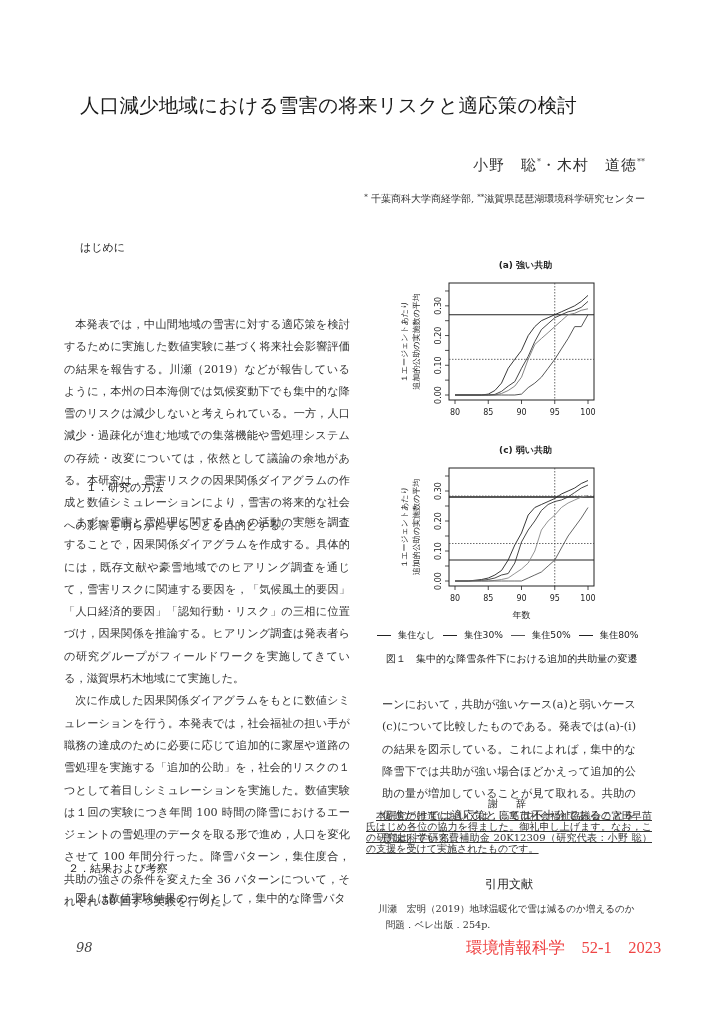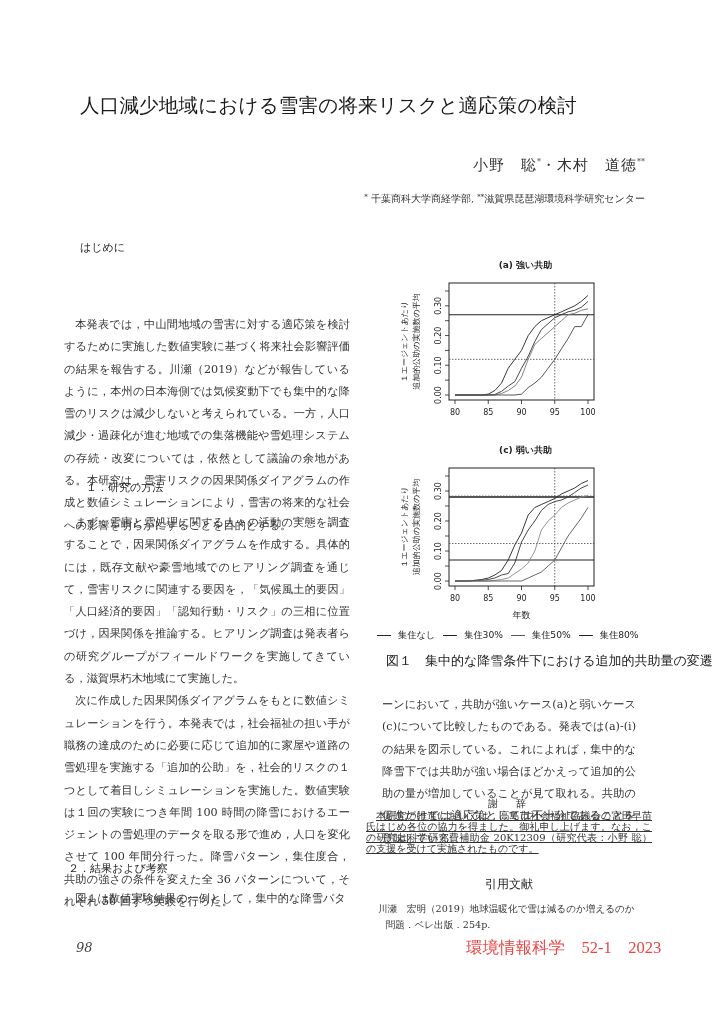--- a/index.html
+++ b/index.html
@@ -16,21 +16,21 @@
   .colR { left: 366px; width: 286px; font-size: 11.2px; line-height: 22.3px; color: #333; text-align: justify; }
   .colR p { margin: 16px; }
   .ack-title { left: 366px; width: 286px; text-align: center; top: 797px; font-family: "DejaVu Sans", sans-serif; font-size: 10px; letter-spacing: 4px; }
   .ack { left: 366px; width: 286px; top: 810px; font-size: 10px; line-height: 11px; color: #333; text-align: justify; text-decoration: underline; }
   .ack p { margin: 0; text-indent: 1em; }
   .ref-title { left: 366px; width: 286px; text-align: center; top: 876px; font-family: "DejaVu Sans", sans-serif; font-size: 12px; }
   .ref { left: 366px; width: 286px; top: 889px; font-size: 9.6px; line-height: 15.5px; color: #333; }
   .ref p { margin: 12px; padding-left: 0.8em; text-indent: -0.8em; }
   .pageno { left: 76px; top: 940px; font-family: "DejaVu Serif", serif; font-style: italic; font-size: 13px; color: #444; }
   .journal { left: 466px; top: 937px; font-family: Liberation Serif, serif; font-size: 16.5px; color: #ef4444; white-space: nowrap; word-spacing: 6px; }
-  .fig-caption { left: 386px; top: 652px; font-family: "DejaVu Sans", sans-serif; font-size: 13px; color: #222; white-space: nowrap; }
+  .fig-caption { left: 386px; top: 652px; font-family: "DejaVu Sans", sans-serif; font-size: 10px; color: #222; white-space: nowrap; }
   .legend { left: 377px; top: 629px; font-family: "DejaVu Sans", sans-serif; font-size: 9.2px; color: #222; white-space: nowrap; display: flex; gap: 8px; }
   .legend .item { display: flex; align-items: center; gap: 7px; justify-content: space-between; }
   .legend .swatch { display: inline-block; width: 14px; height: 0; border-top: 1.2px solid #222; }
   svg text { font-family: "DejaVu Sans", sans-serif; }
 </style>
 </head>
 <body>
 
 <div class="abs title">人口減少地域における雪害の将来リスクと適応策の検討</div>
 

